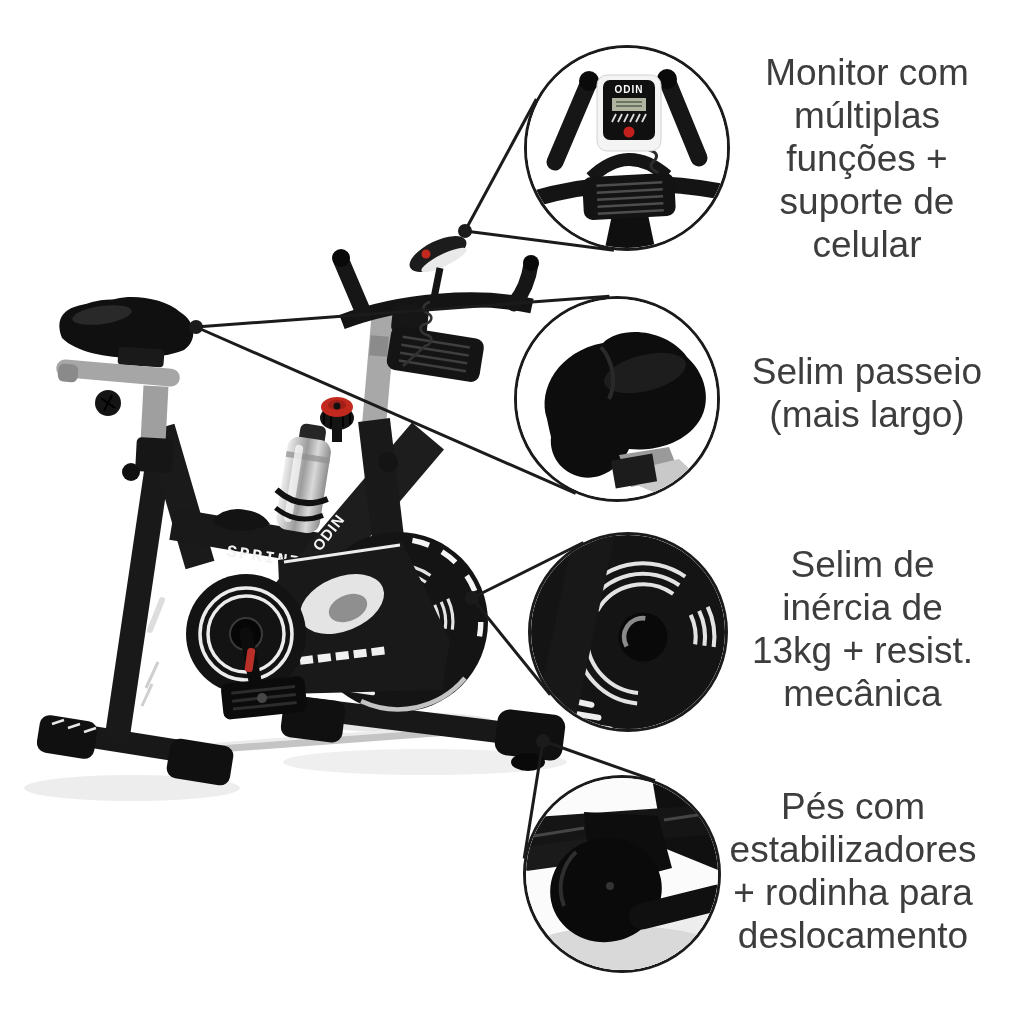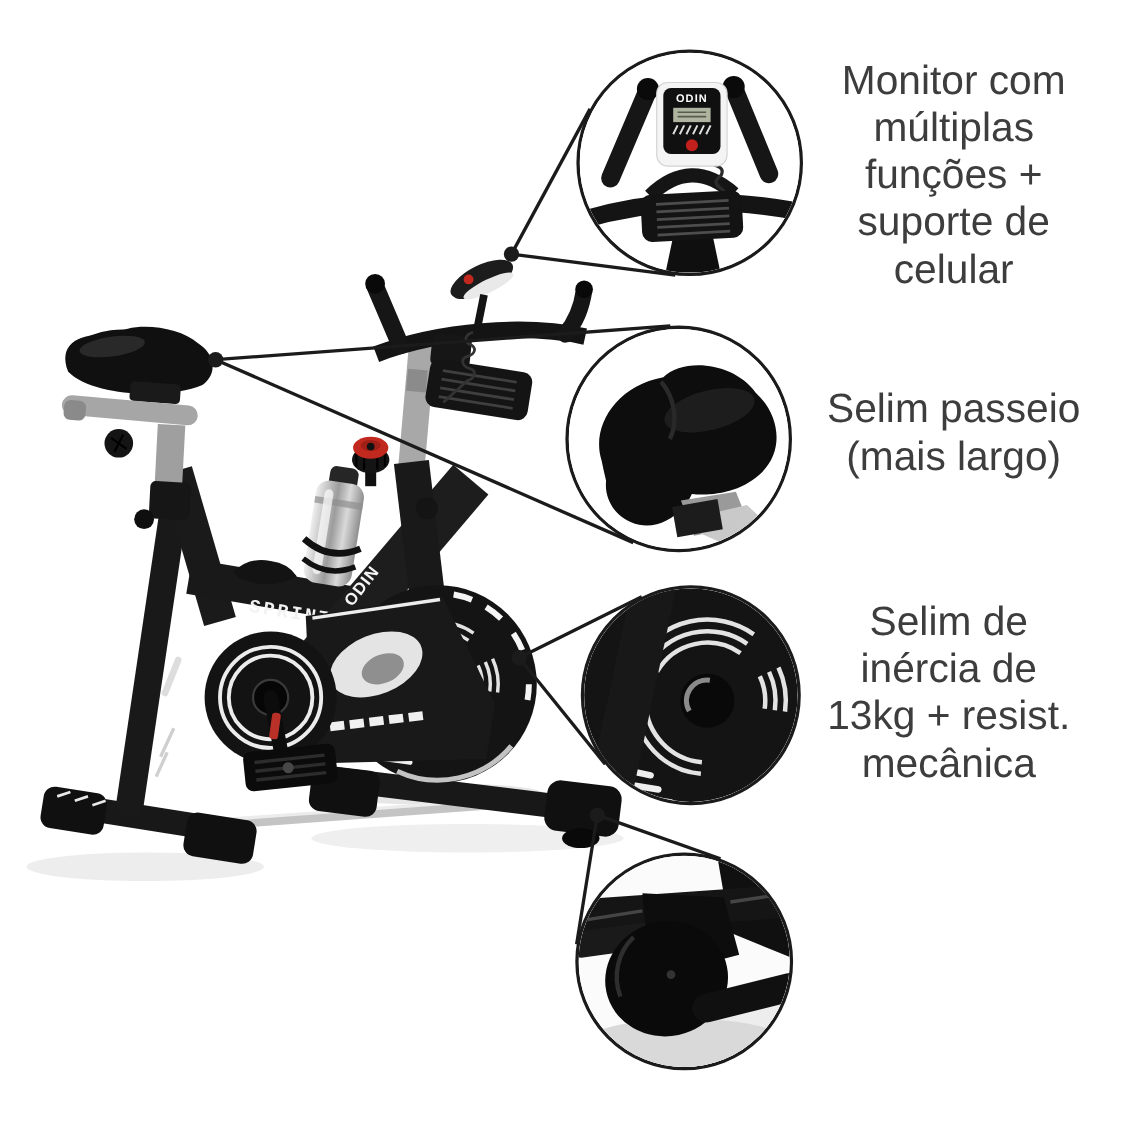--- a/index.html
+++ b/index.html
@@ -276,13 +276,17 @@
 (mais largo)</div>
   <div class="caption" style="left:712px; top:52px; width:310px;">Monitor com
 múltiplas
 funções +
 suporte de
 celular</div>
   <div class="caption" style="left:710px; top:544px; width:305px;">Selim de
 inércia de
 13kg + resist.
 mecânica</div>
+  <div class="caption" style="left:688px; top:786px; width:330px;">Pés com
+estabilizadores
++ rodinha para
+deslocamento</div>
 </div>
 
 </body></html>

